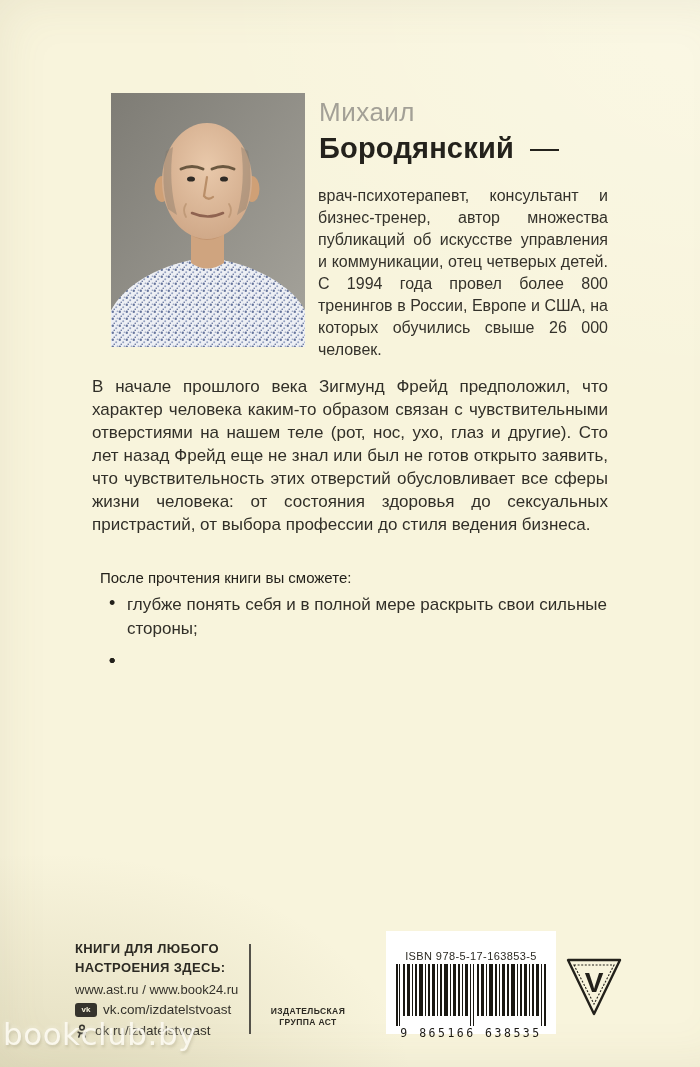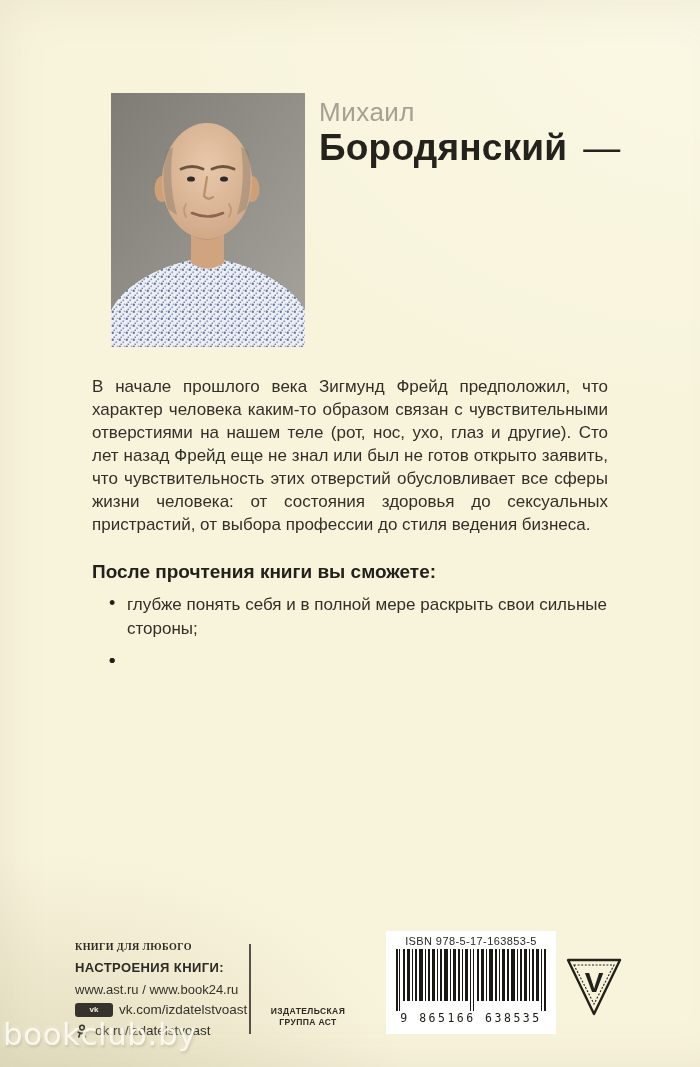--- a/index.html
+++ b/index.html
@@ -17,44 +17,44 @@
     padding-left:37px;
   }
   .abs{position:absolute;}
 
   
   .photo{left:111px;top:93px;width:194px;height:254px;overflow:hidden;}
   .photo svg{display:block;}
 
   
   .first-name{left:319px;top:97px;font-size:26px;line-height:30px;color:#a3a096;letter-spacing:0.5px;}
-  .last-name-row{left:319px;top:131px;font-size:37px;line-height:34px;font-weight:700;color:#24221c;letter-spacing:0.2px;white-space:nowrap;}
+  .last-name-row{left:319px;top:131px;font-size:29px;line-height:34px;font-weight:700;color:#24221c;letter-spacing:0.2px;white-space:nowrap;}
   .last-name-row .dash{font-weight:400;margin-left:16px;color:#24221c;}
 
   
   .bio{left:318px;top:185px;width:290px;font-size:16px;line-height:22px;text-align:justify;color:#34322b;margin:0;}
   .desc{left:92px;top:375px;width:516px;font-size:17px;line-height:23px;text-align:justify;color:#312f28;margin:0;}
-  .benefits-heading{left:92px;top:561px;font-size:19px;font-weight:700;color:#23211b;margin:0;}
+  .benefits-heading{left:92px;top:561px;font-size:15px;font-weight:400;color:#23211b;margin:8px;}
   .benefits{left:92px;top:593px;width:520px;margin:0;padding:0;list-style:none;}
   .benefits li{position:relative;padding-left:35px;margin-bottom:11px;font-size:17px;line-height:23.5px;color:#312f28;}
   .benefits .bullet{position:absolute;left:17px;top:-1px;font-size:18px;color:#23211b;}
 
   
-  .promo-line1{left:75px;top:941px;font-size:10px;font-weight:700;letter-spacing:0.4px;color:#2c2a23;font-family:Liberation Serif, serif;}
+  .promo-line1{left:75px;top:941px;font-size:13px;font-weight:700;letter-spacing:0.4px;color:#2c2a23;}
   .promo-line2{left:75px;top:960px;font-size:13px;font-weight:700;letter-spacing:0.4px;color:#2c2a23;}
   .websites{left:75px;top:982px;font-size:13px;color:#33312a;}
   .social-row{display:flex;align-items:center;gap:6px;font-size:13.5px;color:#33312a;}
   .social-vk{left:75px;top:1002px;}
   .social-ok{left:75px;top:1023px;align-items:flex-end;}
-  .vk-badge{display:inline-flex;align-items:center;justify-content:center;width:38px;height:14px;border-radius:3px;background:#35332c;color:#f8f4dc;font-size:8px;font-weight:700;line-height:1;}
+  .vk-badge{display:inline-flex;align-items:center;justify-content:center;width:22px;height:14px;border-radius:3px;background:#35332c;color:#f8f4dc;font-size:8px;font-weight:700;line-height:1;}
   .divider{left:249px;top:944px;width:2px;height:90px;background:#54524a;}
   .ast-logo{left:256px;top:934px;width:104px;height:66px;}
   .ast-sub{left:250px;top:1006px;width:116px;text-align:center;font-size:8.5px;line-height:11px;font-weight:700;letter-spacing:0.4px;color:#2c2a23;}
   .barcode-box{left:386px;top:931px;width:170px;height:103px;background:#ffffff;text-align:center;}
-  .isbn{margin-top:4px;font-size:11px;letter-spacing:0.4px;color:#2b2922;}
+  .isbn{margin-top:19px;font-size:11px;letter-spacing:0.4px;color:#2b2922;}
   .bars{display:block;margin:2px auto 0 auto;}
   .digits{margin-top:0px;font-size:11.5px;letter-spacing:2.5px;color:#1c1a15;font-family:"DejaVu Sans Mono",monospace;white-space:nowrap;}
   .imprint{left:565px;top:956px;width:58px;height:62px;}
 
   
   .watermark{
     left:3px;top:1016px;
     font-family:"DejaVu Sans",sans-serif;
     font-size:31px;letter-spacing:0.5px;
     color:rgba(255,253,244,0.85);
@@ -103,33 +103,34 @@
       <path d="M75 111 Q71 117 75 124" stroke="#c09a78" stroke-width="1.8" fill="none" stroke-linecap="round"></path>
       <path d="M118 111 Q122 117 118 124" stroke="#c09a78" stroke-width="1.8" fill="none" stroke-linecap="round"></path>
     </svg>
   </div>
 
   <div class="abs first-name">Михаил</div>
   <div class="abs last-name-row">
     <span>Бородянский</span><span class="dash">—</span>
   </div>
 
+  <p class="abs bio">врач-психотерапевт, консультант и бизнес-тренер, автор множества публикаций об искусстве управления и коммуникации, отец четверых детей. С 1994 года провел более 800 тренингов в России, Европе и США, на которых обучились свыше 26 000 человек.</p>
 
   <p class="abs desc">В начале прошлого века Зигмунд Фрейд предположил, что характер человека каким-то образом связан с чувствительными отверстиями на нашем теле (рот, нос, ухо, глаз и другие). Сто лет назад Фрейд еще не знал или был не готов открыто заявить, что чувствительность этих отверстий обусловливает все сферы жизни человека: от состояния здоровья до сексуальных пристрастий, от выбора профессии до стиля ведения бизнеса.</p>
 
   <p class="abs benefits-heading">После прочтения книги вы сможете:</p>
   <ul class="abs benefits">
     <li><span class="bullet">•</span><span>глубже понять себя и в полной мере раскрыть свои сильные стороны;</span></li>
     <li><span class="bullet">•</span></li>
     <li><span class="bullet">•</span></li>
     <li><span class="bullet">•</span></li>
   </ul>
 
   <div class="abs promo-line1">КНИГИ ДЛЯ ЛЮБОГО</div>
-  <div class="abs promo-line2">НАСТРОЕНИЯ КНИГИ:</div>
+  <div class="abs promo-line2">НАСТРОЕНИЯ ЗДЕСЬ:</div>
   <div class="abs websites">www.ast.ru / www.book24.ru</div>
 
   <div class="abs social-row social-vk">
     <span class="vk-badge">vk</span>
     <span>vk.com/izdatelstvoast</span>
   </div>
   <div class="abs social-row social-ok">
     <svg width="14" height="14" viewBox="0 0 14 14">
       <circle cx="7" cy="3.6" r="2.3" fill="none" stroke="#35332c" stroke-width="1.6"></circle>
       <path d="M3.2 8.2 Q7 10.6 10.8 8.2 M5 9.6 L3.8 13 M9 9.6 L10.2 13" fill="none" stroke="#35332c" stroke-width="1.6" stroke-linecap="round"></path>

